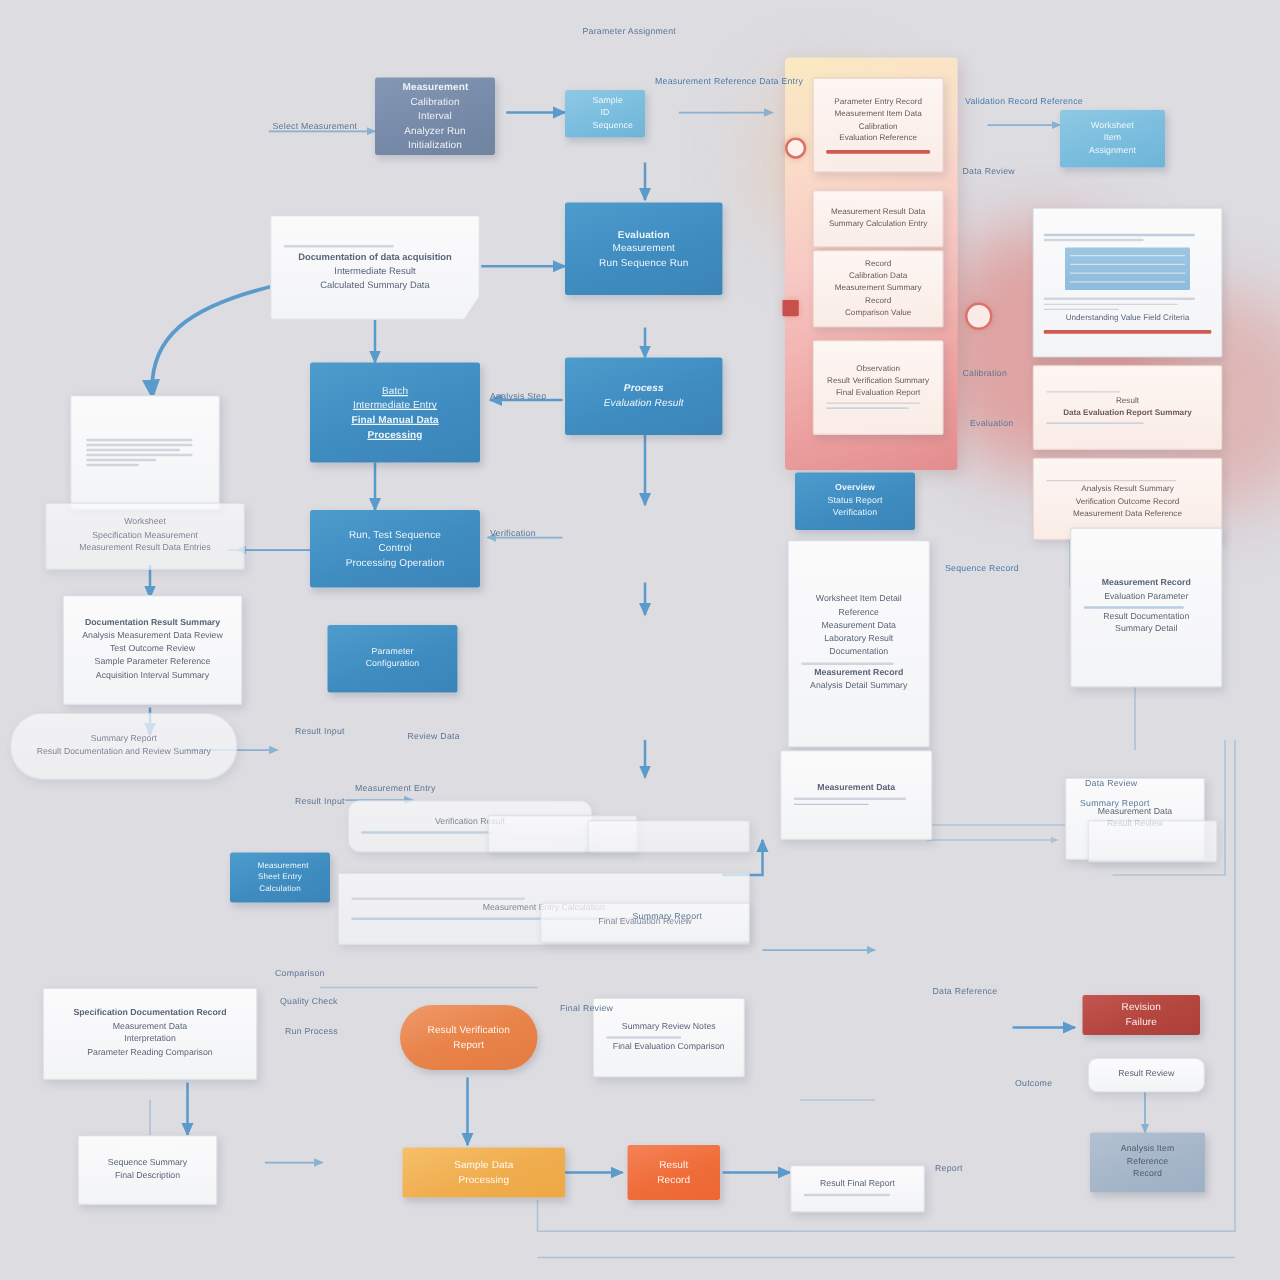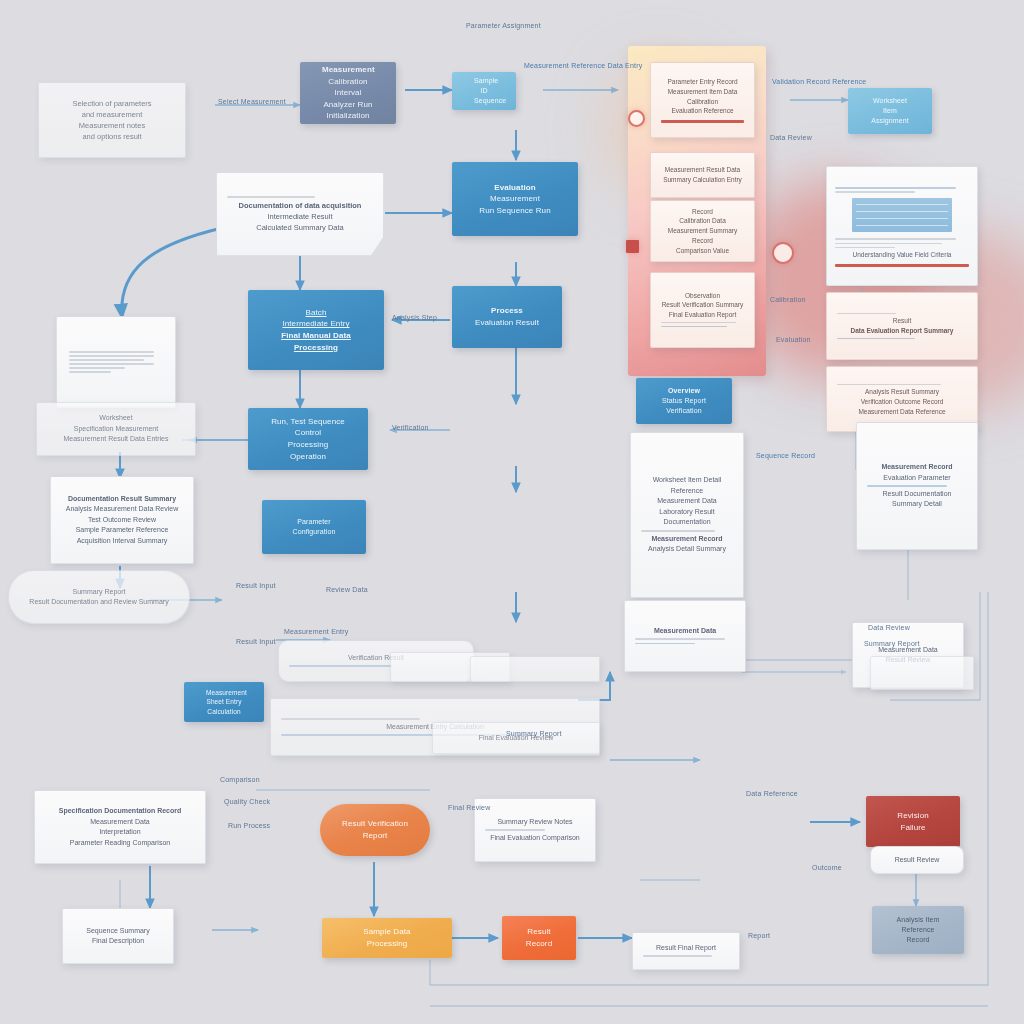--- a/index.html
+++ b/index.html
@@ -250,26 +250,20 @@
     <div class="lines">
       <i class="w90"></i>
         <i class="w80 b"></i>
     </div>
   </div>
 
   <div class="marker" style="left:628px;top:110px;width:13px;height:13px;"></div>
   <div class="marker sq" style="left:626px;top:240px;width:9px;height:9px;"></div>
   <div class="marker" style="left:772px;top:242px;width:18px;height:18px;"></div>
 
-  <div class="card ghost" style="left:38px;top:82px;width:148px;height:76px;">
-    <span class="ln">Selection of parameters</span>
-    <span class="ln">and measurement</span>
-    <span class="ln">Measurement notes</span>
-    <span class="ln">and options result</span>
-  </div>
 
   <div class="node blue-slate" style="left:300px;top:62px;width:96px;height:62px;">
     <span class="ln hd">Measurement</span>
     <span class="ln">Calibration Interval</span>
     <span class="ln">Analyzer Run</span>
     <span class="ln">Initialization</span>
   </div>
 
   <div class="node blue-lt" style="left:452px;top:72px;width:64px;height:38px;font-size:7px;">
     <span class="ln">Sample ID</span>
@@ -289,34 +283,34 @@
     <span class="ln">Intermediate Result</span>
     <span class="ln">Calculated Summary Data</span>
   </div>
 
   <div class="node blue" style="left:452px;top:162px;width:126px;height:74px;">
     <span class="ln hd">Evaluation</span>
     <span class="ln">Measurement</span>
     <span class="ln">Run Sequence Run</span>
   </div>
 
-  <div class="node blue" style="left:452px;top:286px;width:110px;height:62px;">
+  <div class="node blue" style="left:452px;top:286px;width:126px;height:62px;font-style:italic;">
     <span class="ln hd">Process</span>
     <span class="ln">Evaluation Result</span>
   </div>
 
 
 
   <div class="node blue" style="left:248px;top:290px;width:136px;height:80px;text-decoration:underline;">
     <span class="ln">Batch</span>
     <span class="ln">Intermediate Entry</span>
     <span class="ln hd">Final Manual Data Processing</span>
   </div>
 
-  <div class="node blue" style="left:248px;top:408px;width:120px;height:62px;">
+  <div class="node blue" style="left:248px;top:408px;width:136px;height:62px;">
     <span class="ln">Run, Test Sequence Control</span>
     <span class="ln">Processing Operation</span>
   </div>
 
   <div class="node blue" style="left:262px;top:500px;width:104px;height:54px;font-size:7px;">
     <span class="ln">Parameter</span>
     <span class="ln">Configuration</span>
   </div>
 
   <div class="node blue" style="left:184px;top:682px;width:80px;height:40px;font-size:6.5px;">
@@ -489,21 +483,21 @@
     <span class="ln">Result Record</span>
   </div>
 
   <div class="card" style="left:632px;top:932px;width:108px;height:38px;font-size:7px;">
     <span class="ln">Result Final Report</span>
     <div class="lines">
         <i class="w80"></i>
       </div>
   </div>
 
-  <div class="node darkred" style="left:866px;top:796px;width:94px;height:51px;">
+  <div class="node darkred" style="left:866px;top:796px;width:94px;height:32px;">
     <span class="ln">Revision Failure</span>
   </div>
 
   <div class="card round" style="left:870px;top:846px;width:94px;height:28px;font-size:7px;border-radius:8px;">
     <span class="ln">Result Review</span>
   </div>
 
   <div class="node blue-mute" style="left:872px;top:906px;width:92px;height:48px;font-size:7px;">
     <span class="ln">Analysis Item</span>
     <span class="ln">Reference Record</span>

